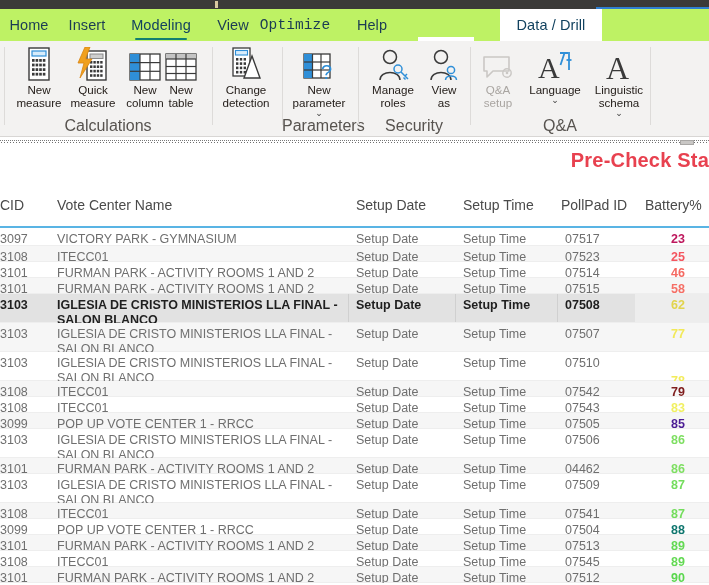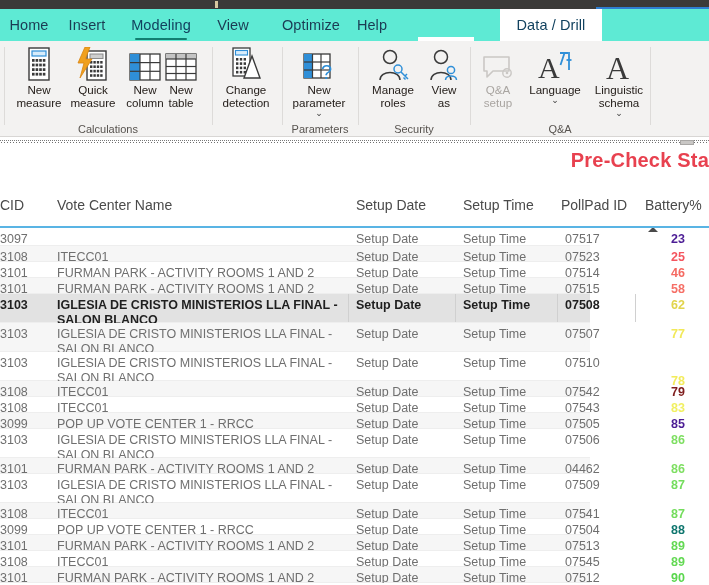--- a/index.html
+++ b/index.html
@@ -24,21 +24,21 @@
     background: #d8c9a0;
   }
   .ctx-underline {
     position: absolute; left: 596px; top: 7px; width: 113px; height: 2px;
     background: #2f7fd1;
   }
 
   
   .tabstrip {
     position: absolute; top: 9px; left: 0; width: 709px; height: 32px;
-    background: #5eead4;
+    background: #bef264;
   }
   .tab {
     position: absolute; top: 0; height: 32px;
     display: flex; align-items: center; justify-content: center;
     font-size: 14.5px; color: #1b3b53; letter-spacing: 0.1px;
     cursor: default; white-space: nowrap;
   }
   .tab.ctx { background: #ffffff; color: #12425f; }
   .tab.active { color: #12425f; }
   .tab .tab-underline {
@@ -53,21 +53,21 @@
     border-bottom: 1px solid #d8d6d4;
   }
   .grp {
     position: absolute; top: 0; height: 96px;
   }
   .grp-sep {
     position: absolute; top: 6px; width: 1px; height: 78px; background: #dddbd9;
   }
   .grp-label {
     position: absolute; bottom: 2px; left: 0; width: 100%;
-    text-align: center; font-size: 11px; color: #57534f;
+    text-align: center; font-size: 16px; color: #57534f;
   }
   .btn {
     position: absolute; top: 4px;
     display: flex; flex-direction: column; align-items: center;
     cursor: default;
   }
   .btn .ic {
     height: 36px; display: flex; align-items: flex-end; justify-content: center;
     margin-bottom: 2px;
   }
@@ -117,21 +117,21 @@
     position: absolute; top: 30px; width: 0; height: 0;
     border-left: 5px solid transparent; border-right: 5px solid transparent;
     border-bottom: 5px solid #4a4a4a;
   }
   .hdr-rule {
     position: absolute; left: 0; top: 45px; width: 709px; height: 2px;
     background: #59b4e4;
   }
   .rows { position: absolute; left: 0; top: 47px; width: 709px; }
   .row {
-    position: relative; width: 590px; background: #ffffff;
+    position: relative; width: 709px; background: #ffffff;
     border-bottom: 1px solid #eeeeee;
     padding-left: 43px;
   }
   .row.alt { background: #f6f6f6; }
   .row.sel { background: #e2e2e2; }
   .cell {
     position: absolute; font-size: 12.5px; color: #6f6f6f;
     white-space: pre-line; line-height: 15px; top: 4px;
   }
   .row.sel .cell { color: #1f1f1f; font-weight: 600; }
@@ -166,21 +166,21 @@
       <div class="tab" style="left: 58px; width: 58px;">
         <span>Insert</span>
       </div>
       <div class="tab active" style="left: 120px; width: 82px;">
         <span>Modeling</span>
         <div class="tab-underline"></div>
       </div>
       <div class="tab" style="left: 206px; width: 54px;">
         <span>View</span>
       </div>
-      <div class="tab" style="left: 272px; width: 78px;">
+      <div class="tab" style="left: 256px; width: 78px; font-family: Liberation Mono, monospace;">
         <span>Optimize</span>
       </div>
       <div class="tab" style="left: 346px; width: 52px;">
         <span>Help</span>
       </div>
       <div class="tab ctx" style="left: 418px; width: 56px; margin-top: 28px;">
         <span>Format</span>
       </div>
       <div class="tab ctx" style="left: 500px; width: 102px;">
         <span>Data / Drill</span>
@@ -400,24 +400,25 @@
             <div class="th" style="left: 356px;">Setup Date</div>
             <div class="th" style="left: 463px;">Setup Time</div>
             <div class="th" style="left: 561px;">PollPad ID</div>
             <div class="th" style="left: 645px;">Battery%</div>
             <div class="sort-arrow" style="left: 648px;"></div>
           </div>
         <div class="hdr-rule"></div>
         <div class="rows" id="tbody">
             <div class="row" style="height: 18px;">
               <div class="cell c-id">3097</div>
+              <div class="cell c-name">VICTORY PARK - GYMNASIUM</div>
               <div class="cell c-date">Setup Date</div>
               <div class="cell c-time">Setup Time</div>
               <div class="cell c-pollpad">07517</div>
-              <div class="cell c-batt" style="color: #4c1d95;">23</div>
+              <div class="cell c-batt" style="color: #be185d;">23</div>
             </div>
             <div class="row alt" style="height: 16px;">
               <div class="cell c-id">3108</div>
               <div class="cell c-name">ITECC01</div>
               <div class="cell c-date">Setup Date</div>
               <div class="cell c-time">Setup Time</div>
               <div class="cell c-pollpad">07523</div>
               <div class="cell c-batt" style="color: rgb(244, 85, 95);">25</div>
             </div>
             <div class="row" style="height: 16px;">

